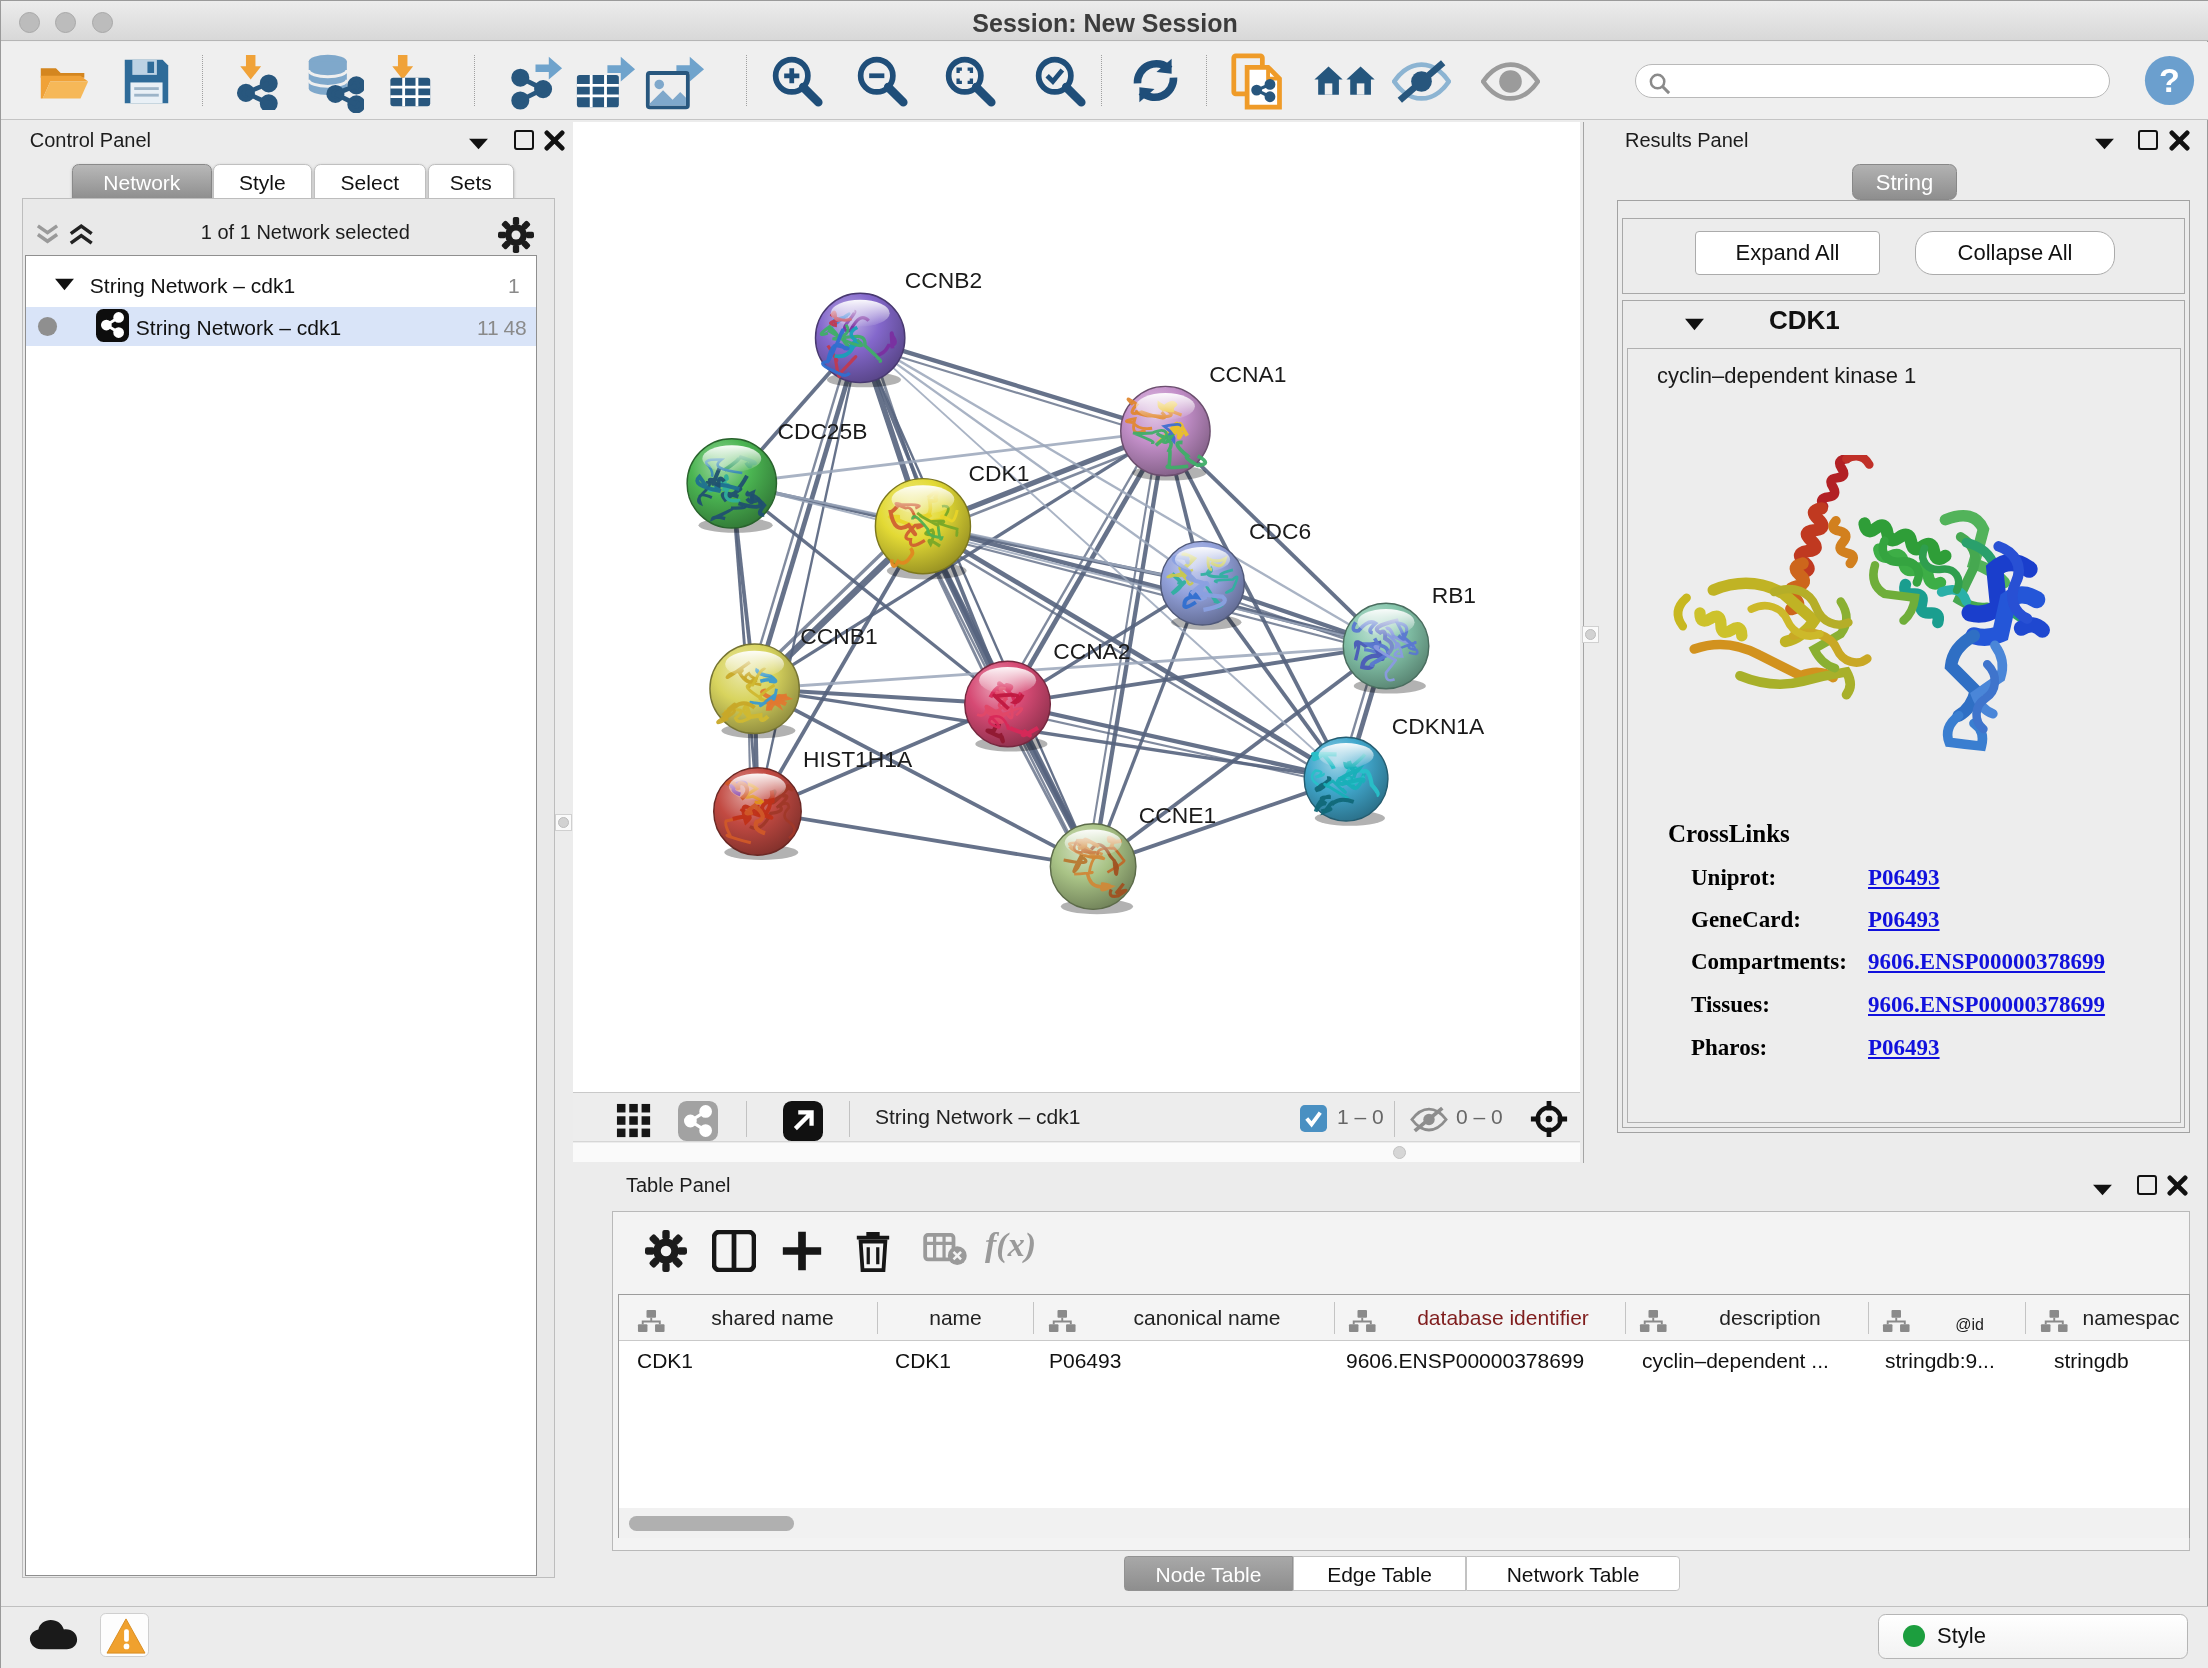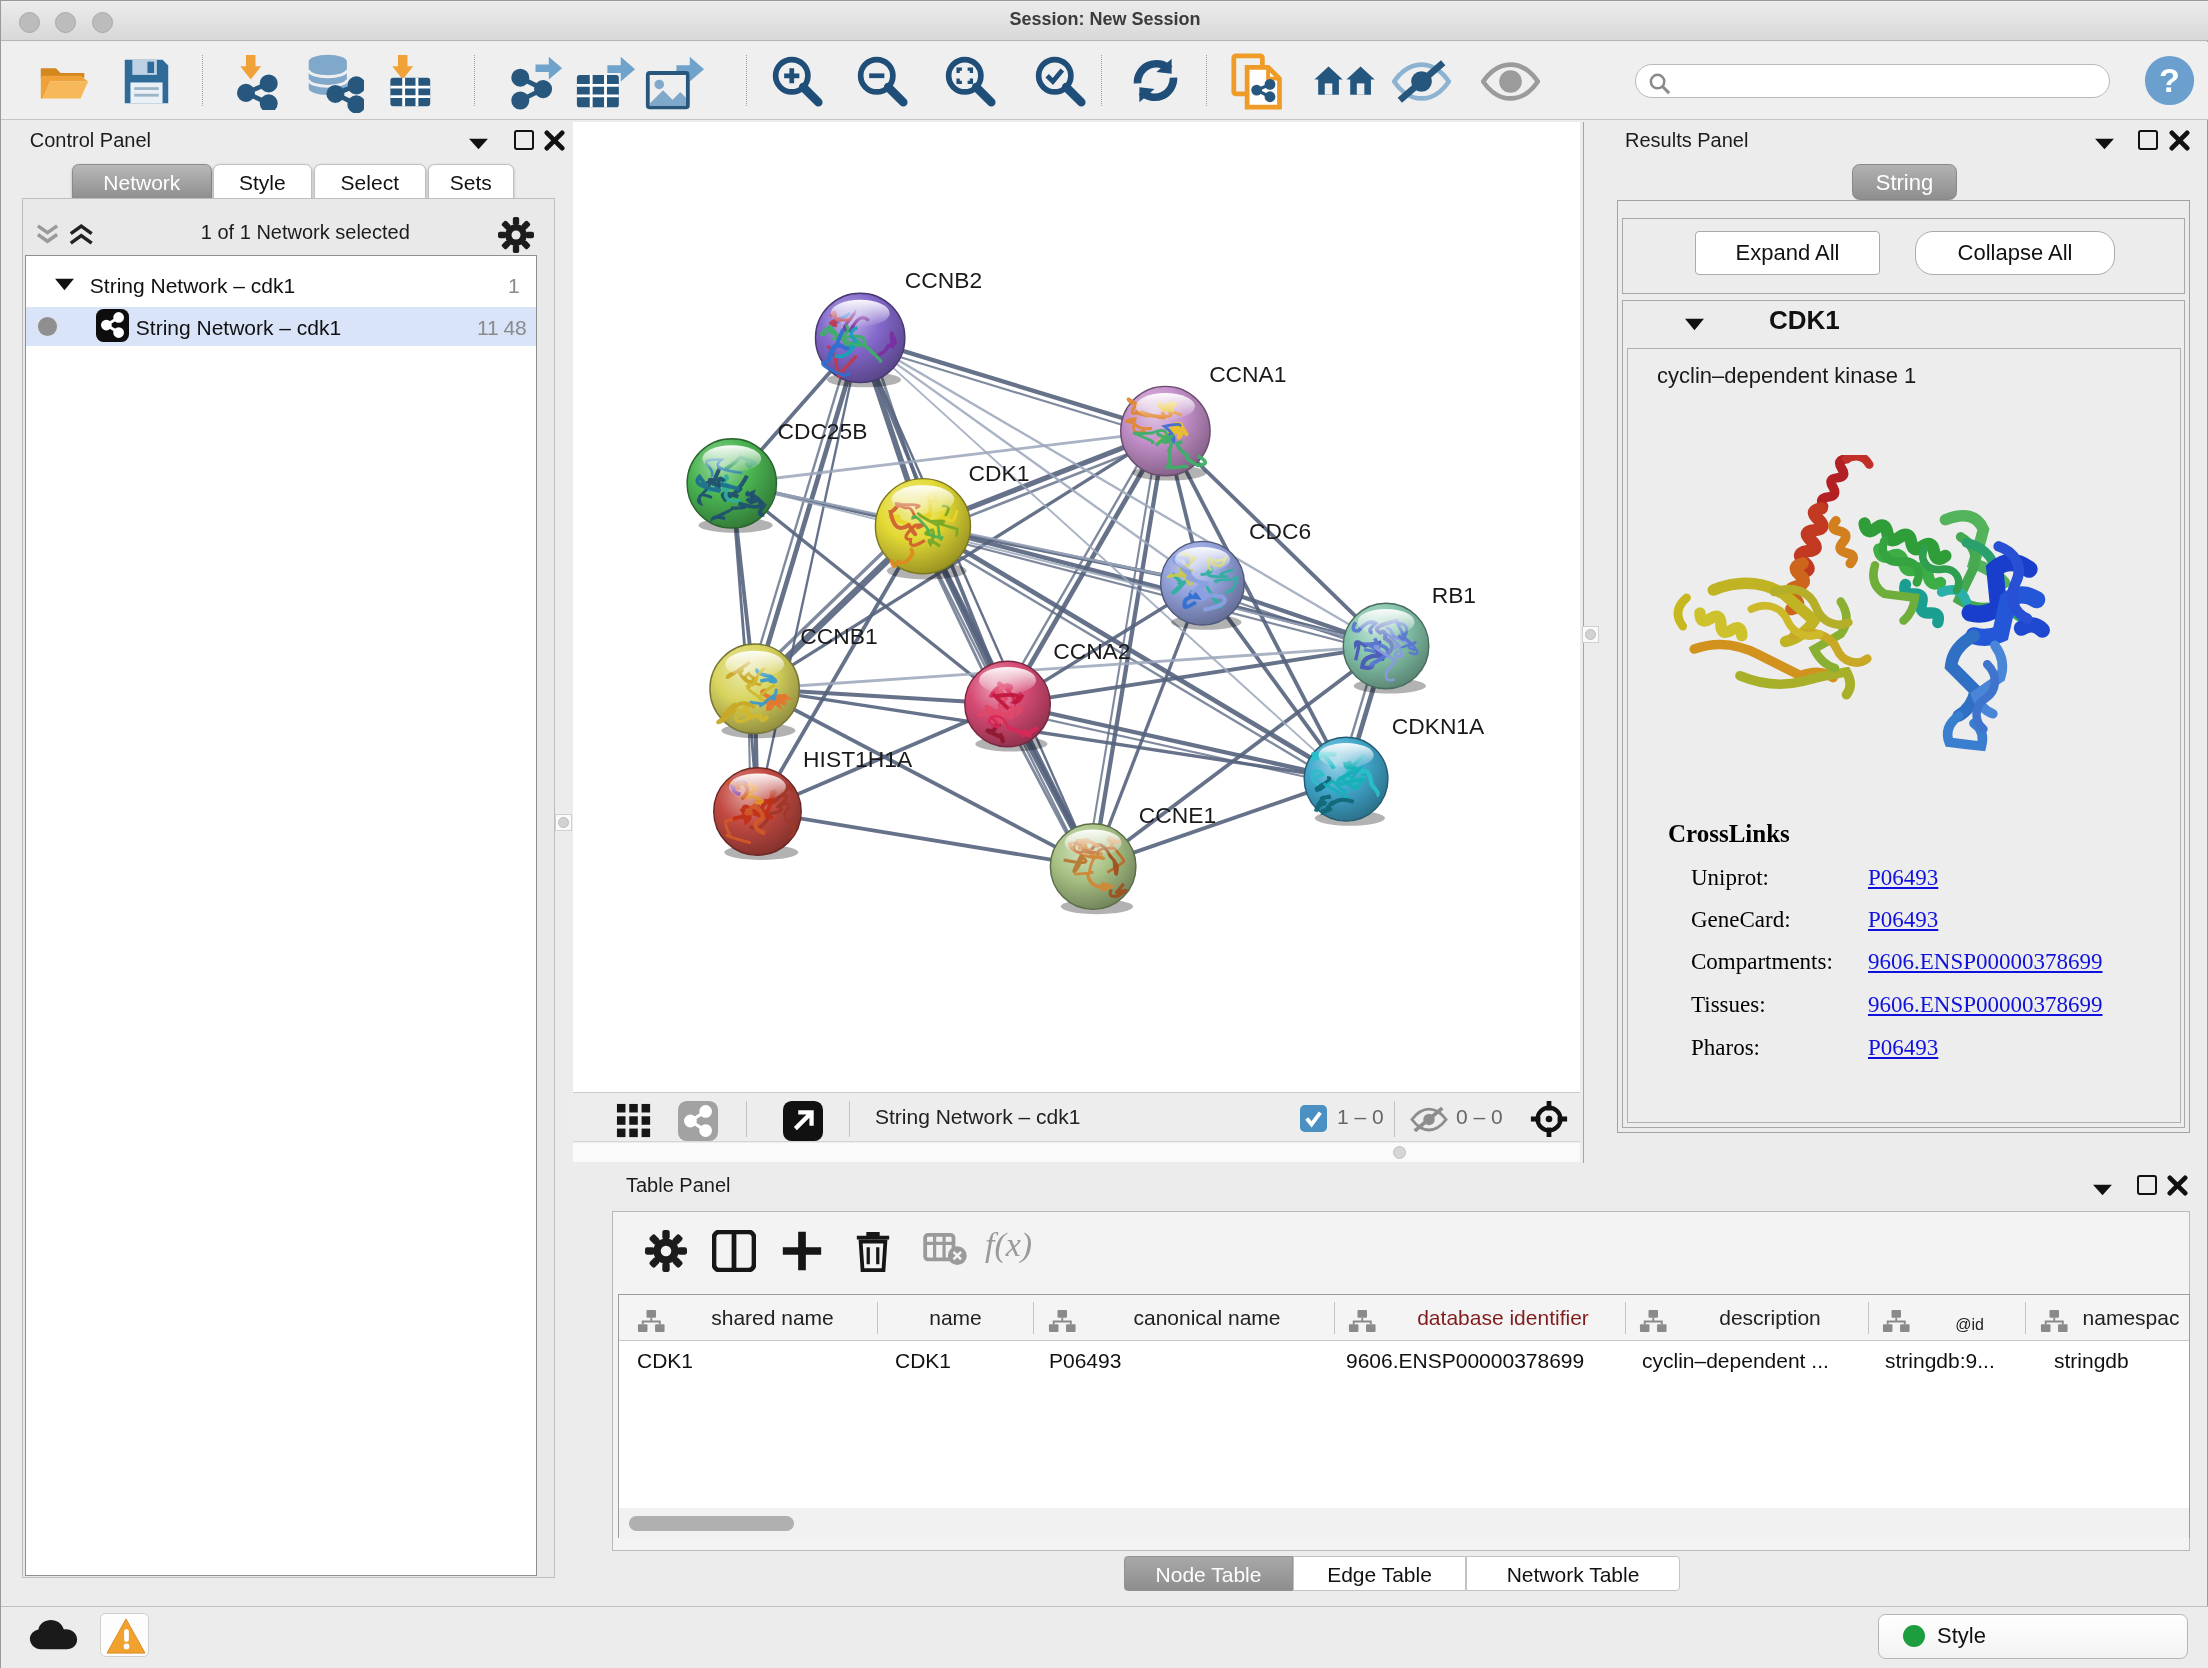--- a/index.html
+++ b/index.html
@@ -5,21 +5,21 @@
 * { margin:0; padding:0; box-sizing:border-box; }
 html,body { width:2208px; height:1668px; font-family:"Liberation Sans", sans-serif; background:#ececec; overflow:hidden; }
 .abs { position:absolute; }
 #win { position:relative; width:2208px; height:1668px; background:#ececec; border:1px solid #9a9a9a; }
 
 #titlebar { position:absolute; left:0; top:0; width:2208px; height:40px;
   background:linear-gradient(#ececec,#d8d8d8); border-bottom:1px solid #b6b6b6; }
 .light { position:absolute; top:10.5px; width:21px; height:21px; border-radius:50%;
   background:#bcbcbc; border:1px solid #a8a8a8; }
 #title { position:absolute; top:7.6px; left:0; width:2208px; text-align:center;
-  font-size:18px; font-weight:bold; color:#3c3c3c; }
+  font-size:25px; font-weight:bold; color:#3c3c3c; }
 
 #toolbar { position:absolute; left:0; top:41px; width:2208px; height:78px;
   background:#efefef; border-bottom:1px solid #c4c4c4; }
 .tsep { position:absolute; top:13.3px; height:51px; width:0;
   border-left:1.9px dotted #9f9f9f; }
 #searchbox { position:absolute; left:1634px; top:22px; width:475px; height:34px;
   background:#ffffff; border:1px solid #b9b9b9; border-radius:17px; }
 
 .ptitle { font-size:20px; color:#1c1c1c; }
 
@@ -33,21 +33,21 @@
 #netbar { position:absolute; left:572px; top:1091px; width:1007px; height:50px;
   background:#ededed; border-top:1px solid #c9c9c9; border-bottom:1px solid #d6d6d6; }
 
 #rpanel { position:absolute; left:1582px; top:121px; width:617px; height:1041px; background:#ececec; border-left:1px solid #a5a5a5; }
 
 #tpanel { position:absolute; left:575px; top:1162px; width:1624px; height:443px; background:#ececec; }
 
 #statusbar { position:absolute; left:0; top:1605px; width:2208px; height:63px;
   background:#ececec; border-top:1px solid #c0c0c0; }
 .link { color:#1111dd; text-decoration:underline; }
-.serif { font-family:"Liberation Serif", serif; }
+.serif { font-family:"Liberation Serif", serif;font-weight:bold; }
 </style>
 </head>
 <body>
 <div id="win">
 
 <div id="titlebar">
   <div class="light" style="left:18px"></div>
   <div class="light" style="left:54px"></div>
   <div class="light" style="left:91px"></div>
   <div id="title">Session: New Session</div>

